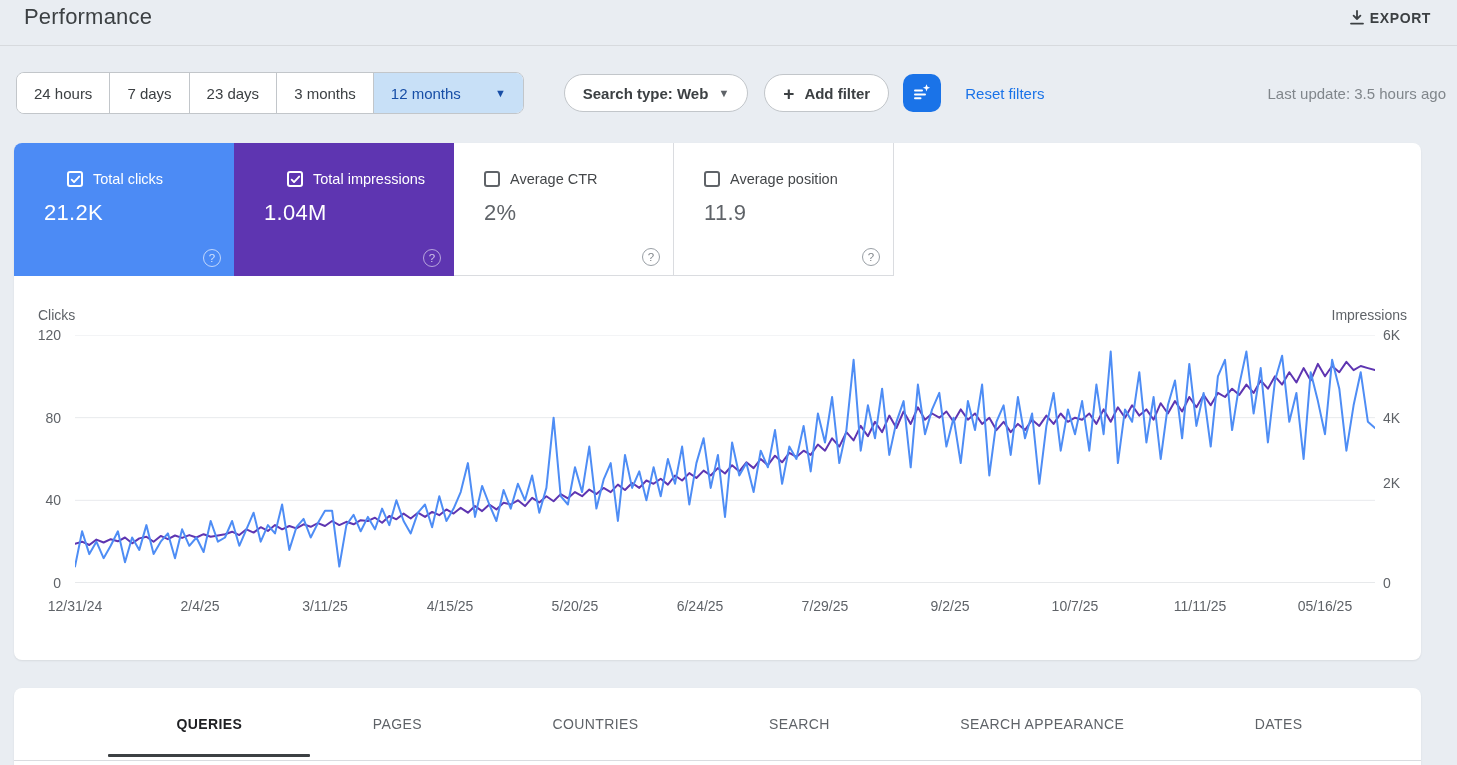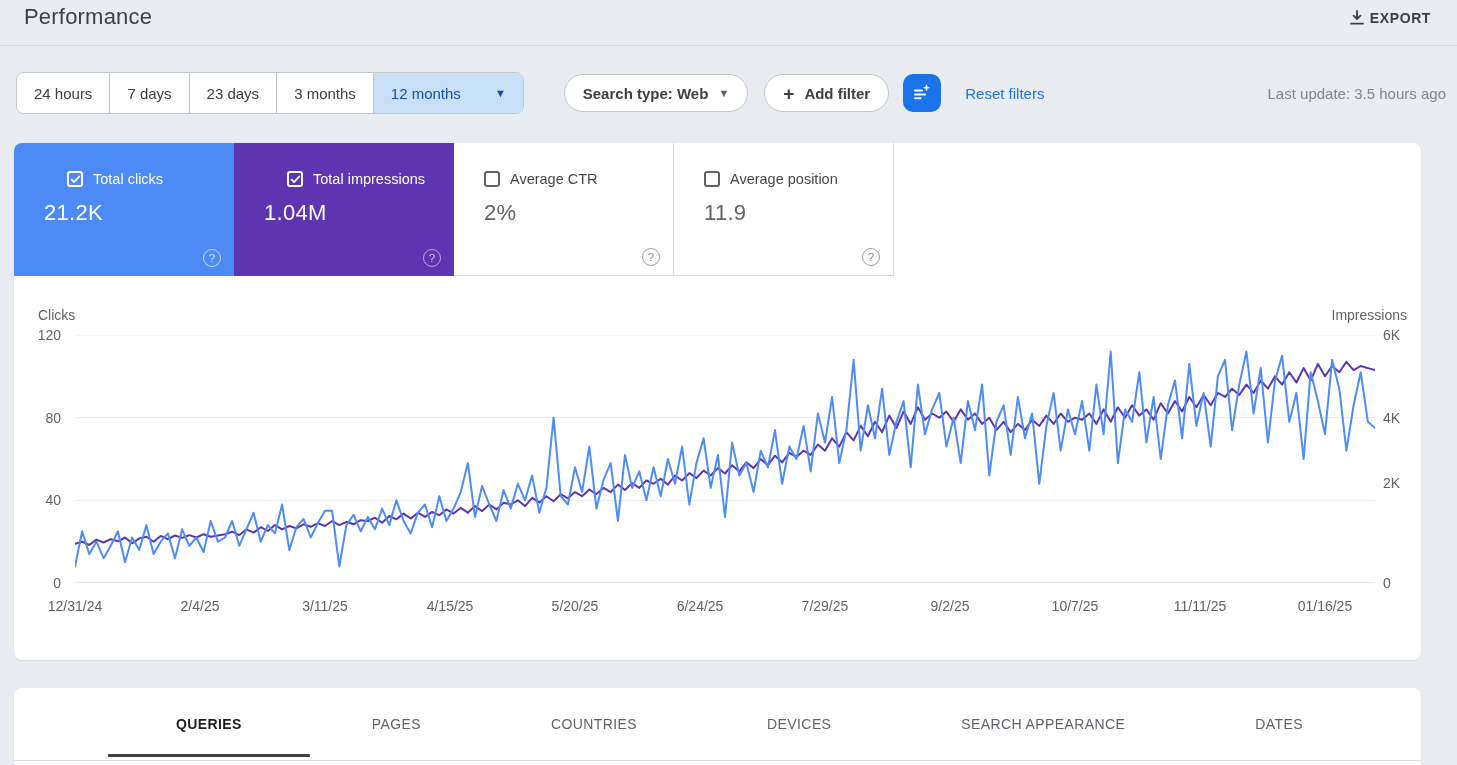--- a/index.html
+++ b/index.html
@@ -209,29 +209,29 @@
           <div class="xtick" style="left: 16px;">12/31/24</div>
           <div class="xtick" style="left: 141.06px;">2/4/25</div>
           <div class="xtick" style="left: 265.99px;">3/11/25</div>
           <div class="xtick" style="left: 391.05px;">4/15/25</div>
           <div class="xtick" style="left: 515.98px;">5/20/25</div>
           <div class="xtick" style="left: 641.04px;">6/24/25</div>
           <div class="xtick" style="left: 765.97px;">7/29/25</div>
           <div class="xtick" style="left: 891.03px;">9/2/25</div>
           <div class="xtick" style="left: 1015.96px;">10/7/25</div>
           <div class="xtick" style="left: 1141.02px;">11/11/25</div>
-          <div class="xtick" style="left: 1265.95px;">01/16/25</div>
+          <div class="xtick" style="left: 1265.95px;">05/16/25</div>
         </div>
     </div>
   </div>
 
   <div class="tabs-panel">
     <div class="tabs-row">
         <button class="tab active">QUERIES</button>
         <button class="tab">PAGES</button>
         <button class="tab">COUNTRIES</button>
-        <button class="tab">DEVICES</button>
+        <button class="tab">SEARCH</button>
         <button class="tab">SEARCH APPEARANCE</button>
         <button class="tab">DATES</button>
       </div>
   </div>
 
 </div>
 
 </body></html>

